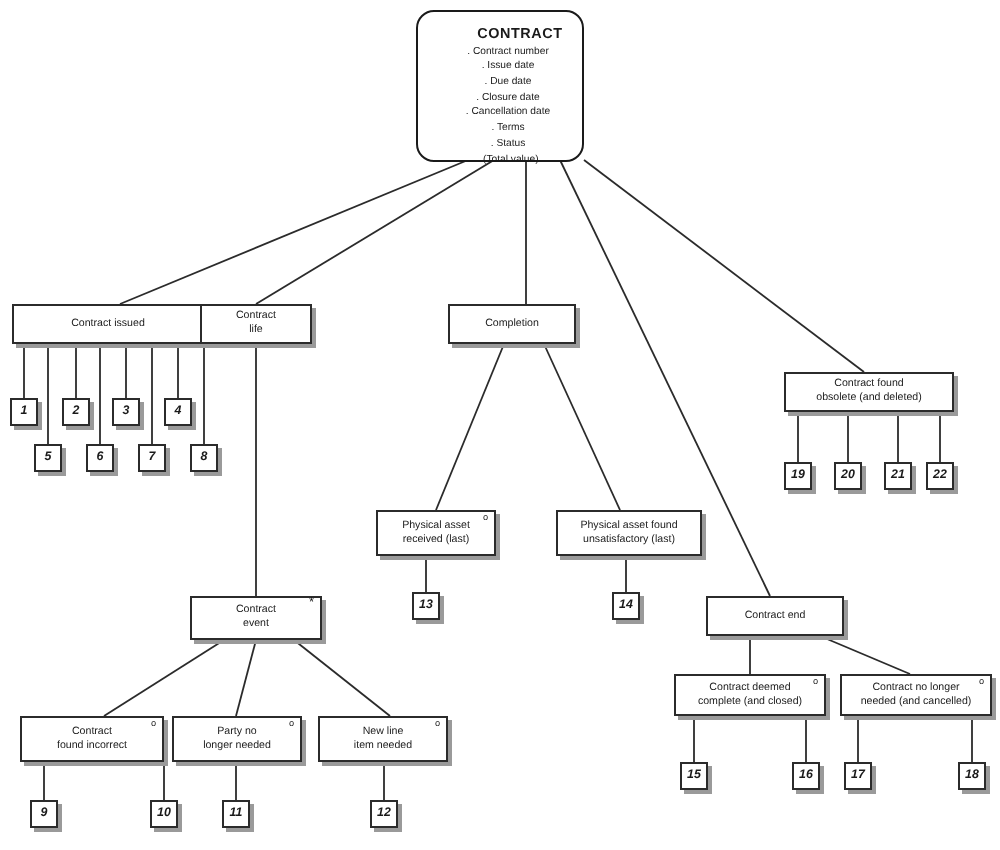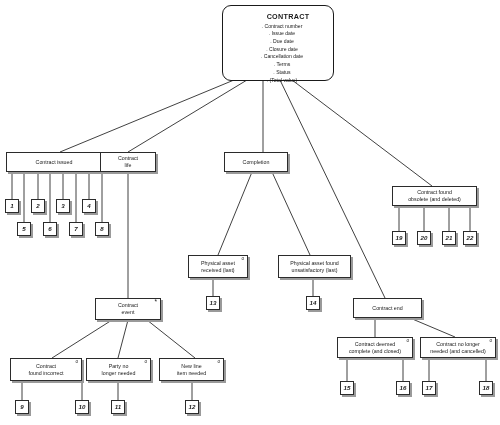--- a/index.html
+++ b/index.html
@@ -140,21 +140,21 @@
       <line x1="128" y1="320" x2="118" y2="358"></line>
       <line x1="147" y1="320" x2="195" y2="358"></line>
 
       <line x1="22" y1="381" x2="22" y2="400"></line>
       <line x1="82" y1="381" x2="82" y2="400"></line>
       <line x1="118" y1="381" x2="118" y2="400"></line>
       <line x1="192" y1="381" x2="192" y2="400"></line>
     </g>
   </svg>
 
-  <div class="node entity" style="left:222px; top:5px; width:112px; height:76px;">
+  <div class="node entity" style="left:208px; top:5px; width:84px; height:76px;">
     <div style="width:100%;">
       <span class="ename">CONTRACT</span>
       <span class="attrs">
         <span>Contract number</span>
         <span>Issue date</span>
         <span>Due date</span>
         <span>Closure date</span>
         <span>Cancellation date</span>
         <span>Terms</span>
         <span>Status</span>

